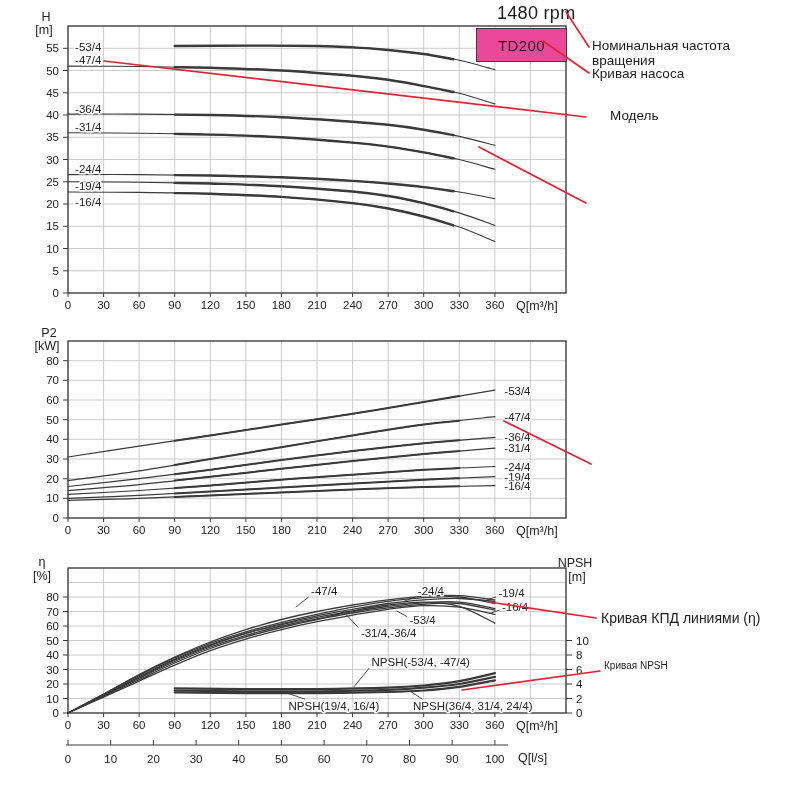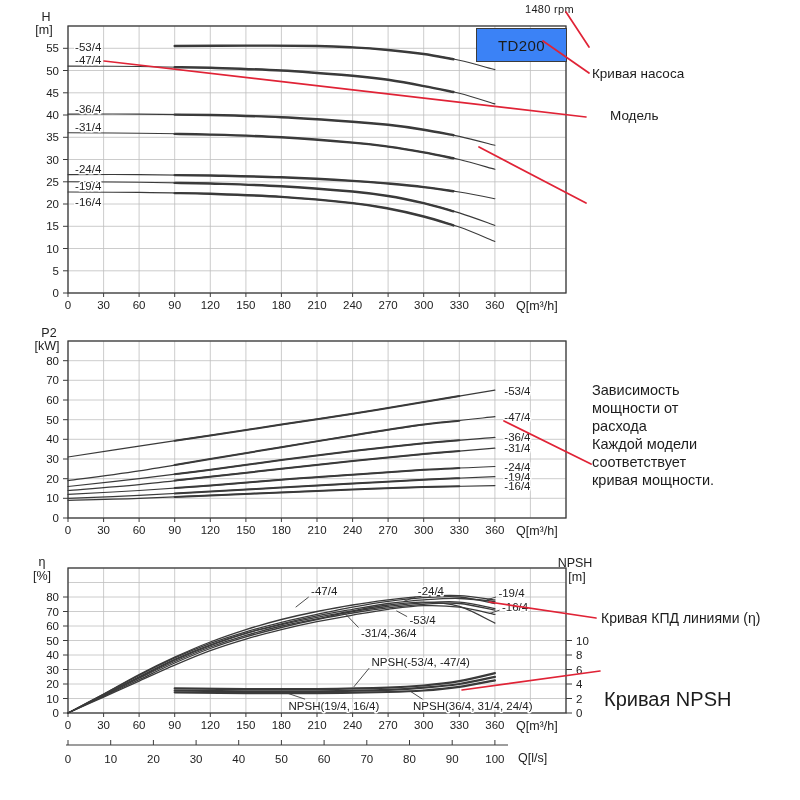--- a/index.html
+++ b/index.html
@@ -1,30 +1,30 @@
 <!DOCTYPE html>
 <html><head>
 <meta charset="utf-8">
 <style>
   html,body{margin:0;padding:0;background:#fff;}
   .page{position:relative;width:800px;height:800px;background:#fff;overflow:hidden;
         font-family:"Liberation Sans","DejaVu Sans",sans-serif;color:#1c1c1c;}
   svg.charts{position:absolute;left:0;top:0;z-index:1;}
   svg.overlay{position:absolute;left:0;top:0;z-index:30;pointer-events:none;}
   .ann{position:absolute;z-index:20;white-space:nowrap;}
-  #rpm{left:525px;top:3px;font-size:11px;letter-spacing:.3px;}
-  #seriesbox{left:476px;top:28px;width:89px;height:32px;background:#3b82f6;border:1.6px solid #3c3c3c;
+  #rpm{left:497px;top:3px;font-size:18px;letter-spacing:.3px;}
+  #seriesbox{left:476px;top:28px;width:89px;height:32px;background:#ec4899;border:1.6px solid #3c3c3c;
              display:flex;align-items:center;justify-content:center;font-size:15px;letter-spacing:.4px;}
   #rpmnote{left:592px;top:38px;font-size:13.5px;line-height:15px;}
   #seriesnote{left:592px;top:66px;font-size:13.5px;}
   #modelnote{left:610px;top:108px;font-size:13.5px;}
   #flowheadnote{left:590px;top:139px;font-size:14.5px;line-height:18.5px;}
   #powernote{left:592px;top:381px;font-size:14.5px;line-height:18px;}
   #effnote{left:601px;top:610px;font-size:14px;}
-  #npshnote{left:604px;top:660px;font-size:20px;margin-top:28px;}
+  #npshnote{left:604px;top:660px;font-size:10px;}
   svg text{font-family:"Liberation Sans","DejaVu Sans",sans-serif;fill:#222;}
   .tick{font-size:11.5px;}
   .unit{font-size:12.5px;}
   .clabel{font-size:11.5px;paint-order:stroke;stroke:#ffffff;stroke-width:3px;stroke-linejoin:round;}
 </style>
 </head>
 <body>
 
 <div class="page">
 
@@ -373,34 +373,30 @@
         <text x="413" y="709.8" text-anchor="start" class="clabel">NPSH(36/4, 31/4, 24/4)</text>
       </g>
   </svg>
 
   <div class="ann" id="rpm">1480 rpm</div>
 
   <div class="ann" id="seriesbox">
     <span>TD200</span>
   </div>
 
+  <div class="ann" id="rpmnote">
+    <div>Номинальная частота</div>
+    <div>вращения</div>
+  </div>
 
   <div class="ann" id="seriesnote">Кривая насоса</div>
 
   <div class="ann" id="modelnote">Модель</div>
 
 
-  <div class="ann" id="powernote">
-    <div>Зависимость</div>
-    <div>мощности от</div>
-    <div>расхода</div>
-    <div>Каждой модели</div>
-    <div>соответствует</div>
-    <div>кривая мощности.</div>
-  </div>
 
   <div class="ann" id="effnote">Кривая КПД линиями (η)</div>
 
   <div class="ann" id="npshnote">Кривая NPSH</div>
 
   <svg class="overlay" width="800" height="800">
     <g>
         <line x1="566" y1="12" x2="589" y2="47" stroke="#e02336" stroke-width="1.7" stroke-linecap="round"></line>
         <line x1="543" y1="41" x2="589" y2="73" stroke="#e02336" stroke-width="1.7" stroke-linecap="round"></line>
         <line x1="104" y1="61" x2="586" y2="117" stroke="#e02336" stroke-width="1.7" stroke-linecap="round"></line>

